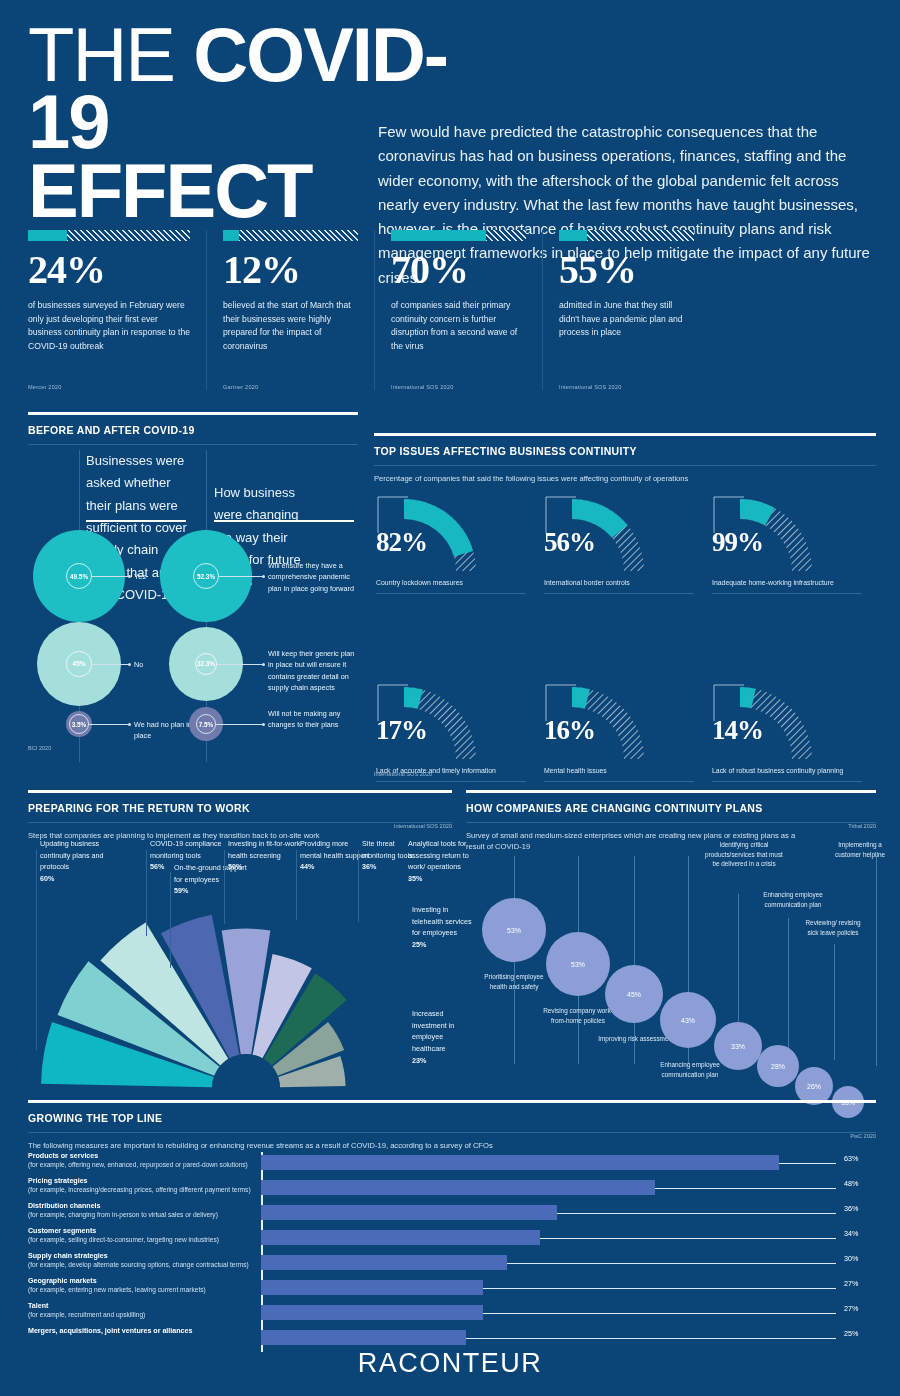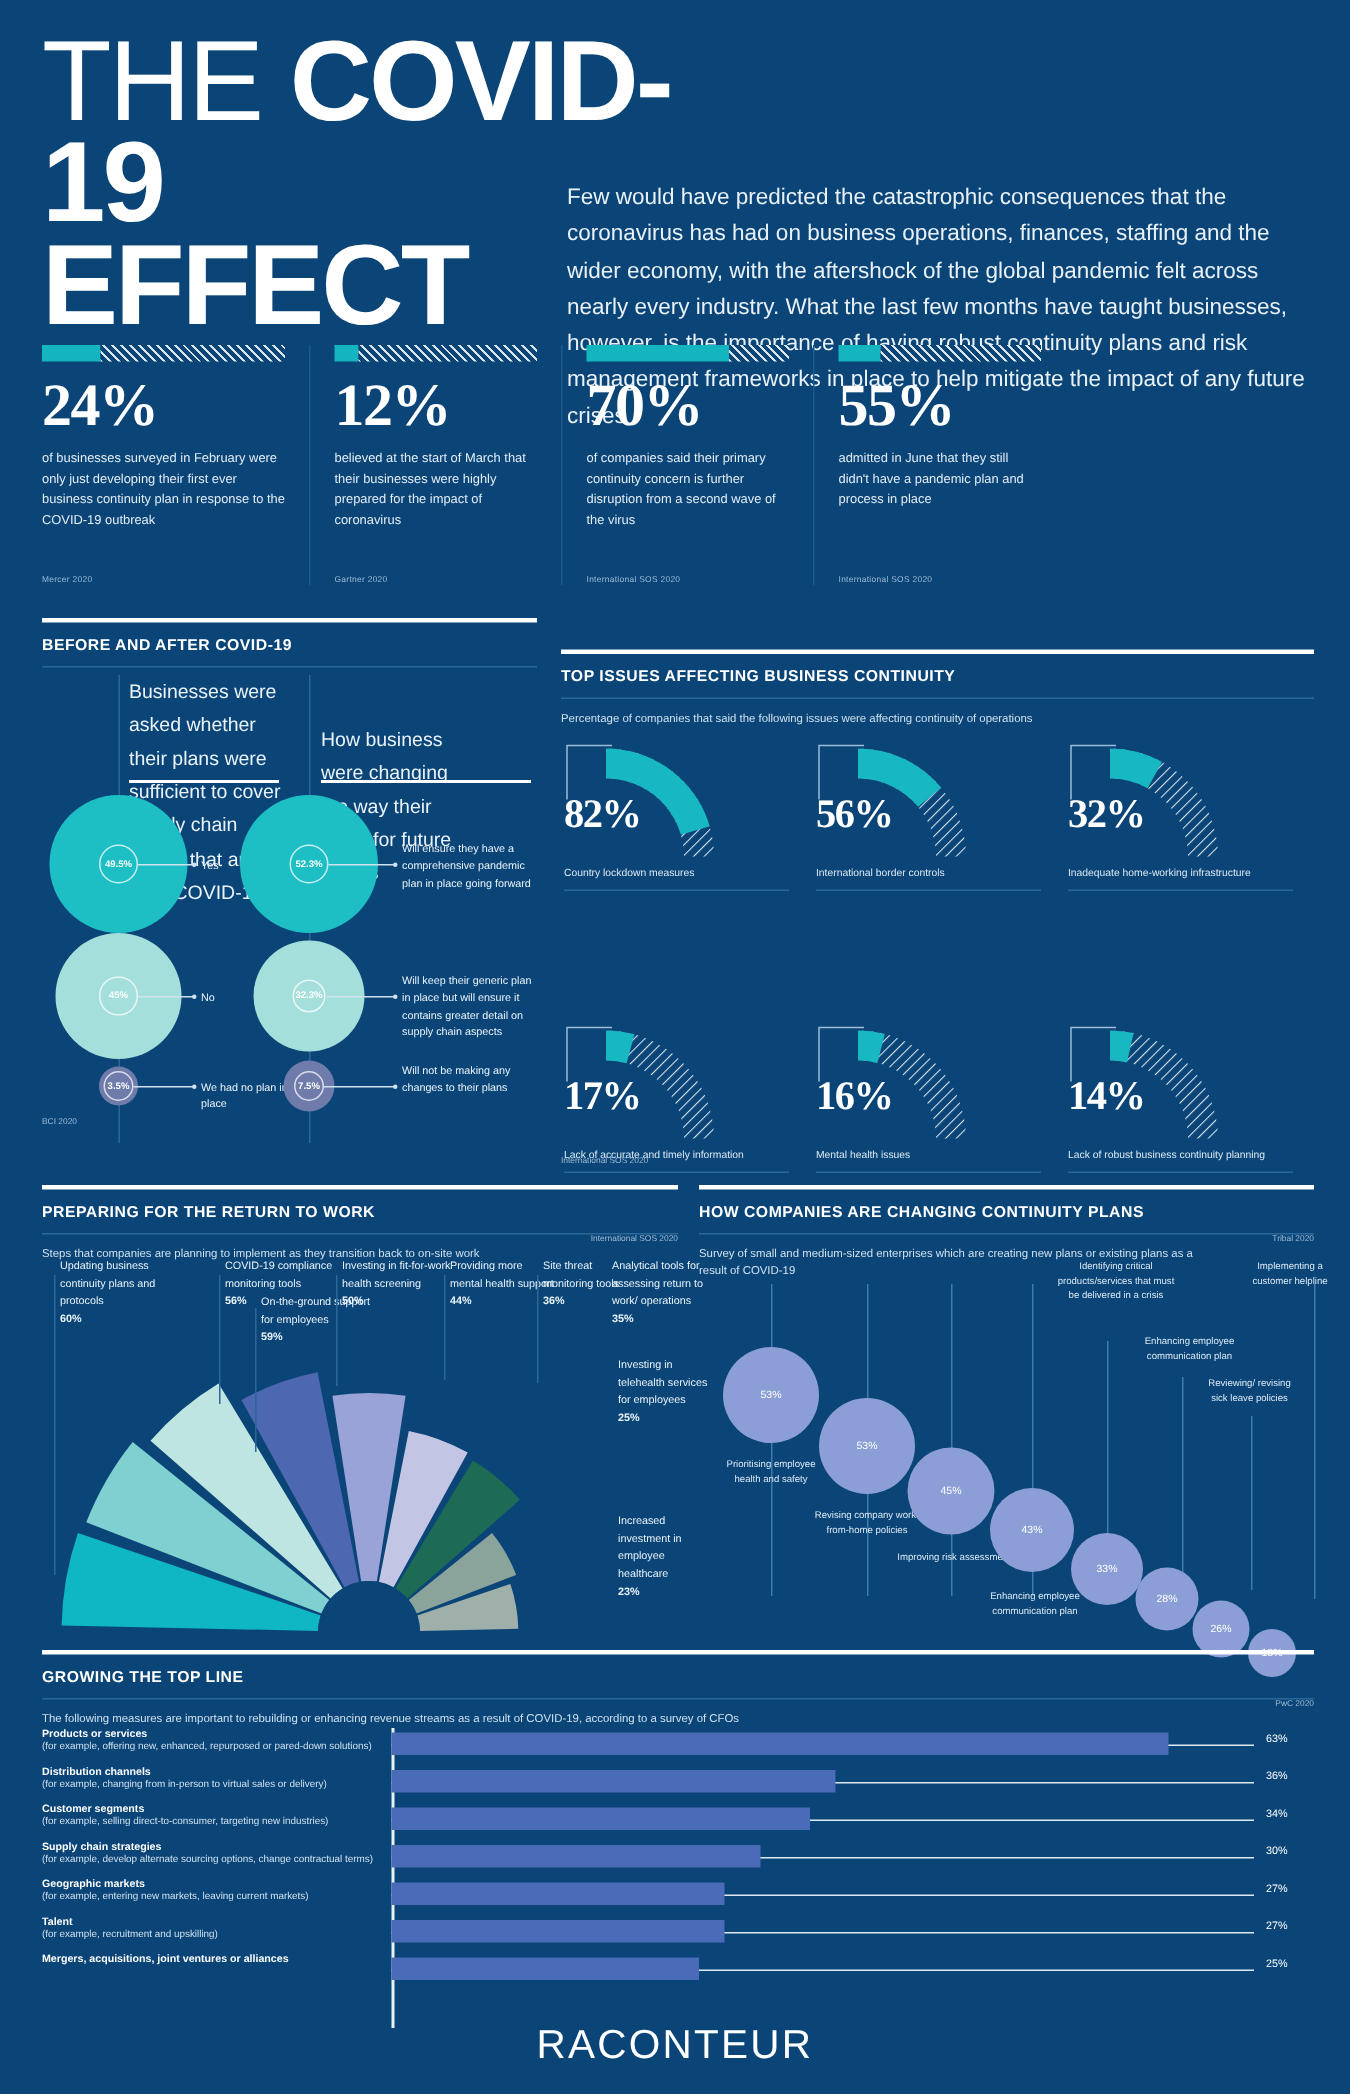--- a/index.html
+++ b/index.html
@@ -254,21 +254,21 @@
           <svg width="160" height="130" style="position:absolute;left:0;top:0;overflow:visible">
             <defs>
               <pattern id="hatch2" width="5" height="5" patternTransform="rotate(45)" patternUnits="userSpaceOnUse">
                 <line x1="0" y1="0" x2="0" y2="5" stroke="#dbe7f2" stroke-width="1.4"></line>
               </pattern>
             </defs>
             <path d="M30,24 A72,72 0 0 1 102,96 L82,96 A52,52 0 0 0 30,44 Z" fill="url(#hatch2)"></path>
             <path d="M30,24 A72,72 0 0 1 64.6862645353235,32.90591903684182 L55.0511910532892,50.432052637719096 A52,52 0 0 0 30,44 Z" fill="#17b8c2"></path>
             <polyline points="4,58 4,22 34,22" fill="none" stroke="#9dbcd6" stroke-width="1"></polyline>
           </svg>
-          <div class="gnum">32%</div>
+          <div class="gnum">99%</div>
           <div class="glabel">Inadequate home-working infrastructure</div>
           <div class="gline"></div>
         </div>
         <div class="gauge-cell" style="left: 0px; top: 230px; height: 130px;">
           <svg width="160" height="130" style="position:absolute;left:0;top:0;overflow:visible">
             <defs>
               <pattern id="hatch3" width="5" height="5" patternTransform="rotate(45)" patternUnits="userSpaceOnUse">
                 <line x1="0" y1="0" x2="0" y2="5" stroke="#dbe7f2" stroke-width="1.4"></line>
               </pattern>
             </defs>
@@ -396,20 +396,29 @@
         <div class="grow-row">
           <div class="grow-name">Products or services</div>
           <div class="grow-eg">(for example, offering new, enhanced, repurposed or pared-down solutions)</div>
           <div class="grow-track">
             <div class="grow-tick" style="width:575px"></div>
             <div class="grow-bar" style="width:517.5px"></div>
           </div>
           <div class="grow-val" style="left:816px">63%</div>
         </div>
         <div class="grow-row">
+          <div class="grow-name">Pricing strategies</div>
+          <div class="grow-eg">(for example, increasing/decreasing prices, offering different payment terms)</div>
+          <div class="grow-track">
+            <div class="grow-tick" style="width:575px"></div>
+            <div class="grow-bar" style="width:394.2857142857143px"></div>
+          </div>
+          <div class="grow-val" style="left:816px">48%</div>
+        </div>
+        <div class="grow-row">
           <div class="grow-name">Distribution channels</div>
           <div class="grow-eg">(for example, changing from in-person to virtual sales or delivery)</div>
           <div class="grow-track">
             <div class="grow-tick" style="width:575px"></div>
             <div class="grow-bar" style="width:295.71428571428567px"></div>
           </div>
           <div class="grow-val" style="left:816px">36%</div>
         </div>
         <div class="grow-row">
           <div class="grow-name">Customer segments</div>

